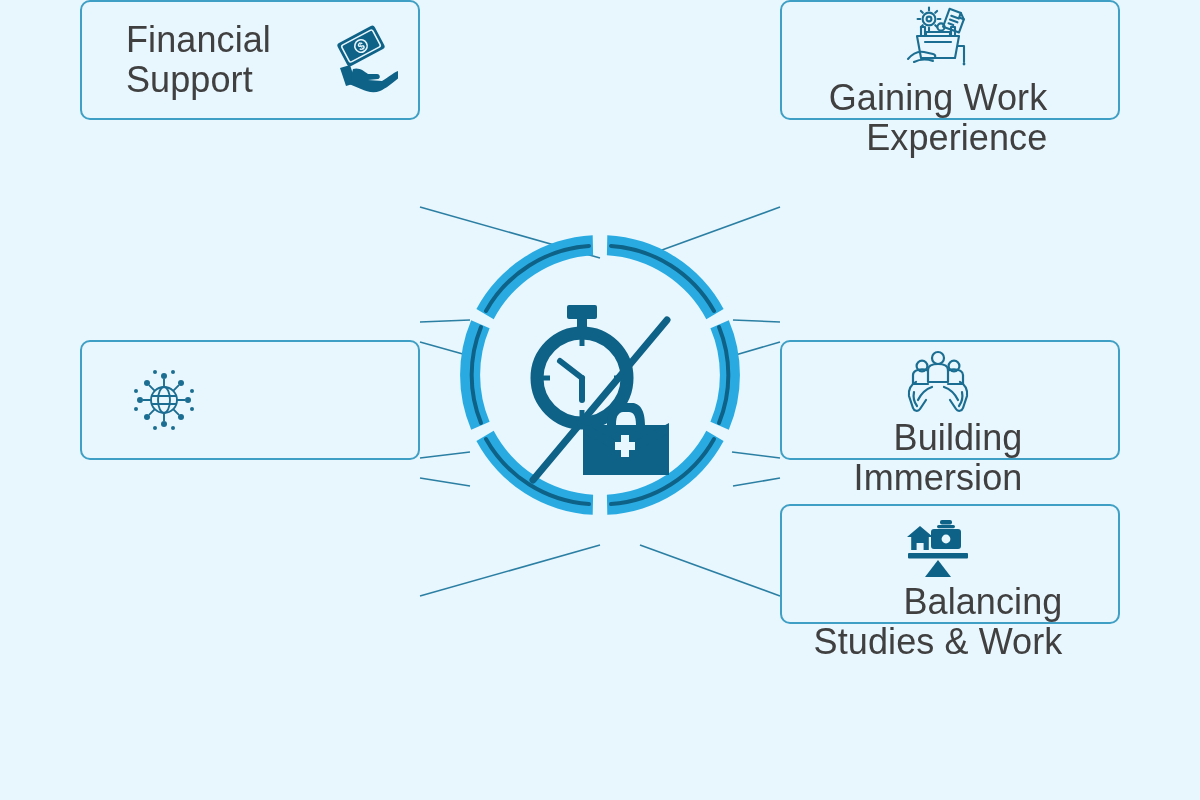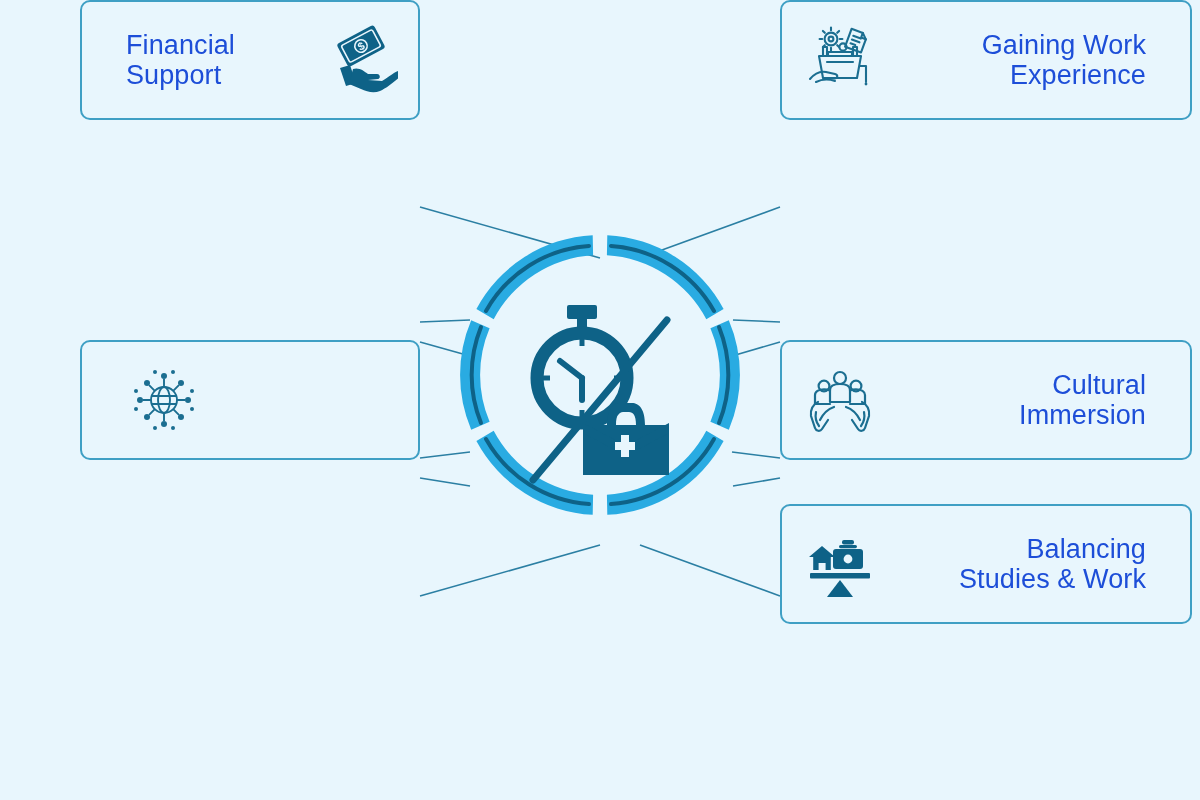--- a/index.html
+++ b/index.html
@@ -31,25 +31,25 @@
     position: absolute;
     box-sizing: border-box;
     background: #e8f6fd;
     border: 2px solid #3f9fc4;
     border-radius: 10px;
     height: 120px;
     display: flex;
     align-items: center;
   }
   .box.l { left: 80px; width: 340px; justify-content: space-between; padding: 0 20px 0 44px; }
-  .box.r { left: 780px; width: 412px; justify-content: space-between; padding: 0 44px 0 20px; }
+  .box.r { left: 780px; width: 340px; justify-content: space-between; padding: 0 44px 0 20px; flex-direction: column; }
 
   .label {
-    color: #1d4ed8;
-    font-size: 27px;
+    color: #404040;
+    font-size: 36px;
     line-height: 1.12;
     font-weight: 400;
     letter-spacing: .1px;
     white-space: pre-line;
   }
   .box.l .label { text-align: left; }
   .box.r .label { text-align: right; order: 2; }
   .box.r .icon  { order: 1; }
 
   .icon {
@@ -194,21 +194,21 @@
           <path d="M63 42 h-15"></path>
           <path d="M32 45 c-6 2 -11 7 -14 13"></path>
           <path d="M44 45 c6 2 11 7 14 13"></path>
           <path d="M16 40 c-5 2 -8 8 -7 14 l4 12 c1 3 5 4 7 1 l6 -9"></path>
           <path d="M60 40 c5 2 8 8 7 14 l-4 12 c-1 3 -5 4 -7 1 l-6 -9"></path>
           <path d="M14 50 c-1 5 0 10 3 14"></path>
           <path d="M62 50 c1 5 0 10 -3 14"></path>
         </g>
       </svg>
     </span>
-    <div class="label">Cultural
+    <div class="label">Building
 Immersion</div>
   </div>
 
 
   <div class="box r" style="top:504px">
     <span class="icon">
       <svg width="76" height="76" viewBox="0 0 76 76">
         <g fill="#0e6287">
           <path d="M20 20 l-13 11 h4.2 v13 h17.6 v-13 h4.2 z M16.6 37 h7 v7 h-7 z"></path>
           <rect x="40" y="14" width="12" height="4.4" rx="2"></rect>

